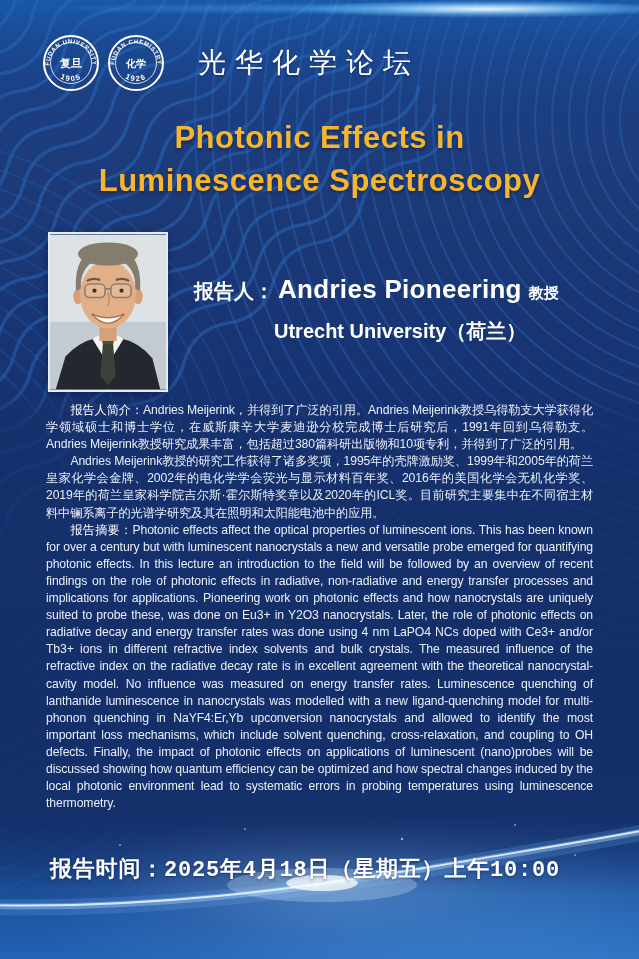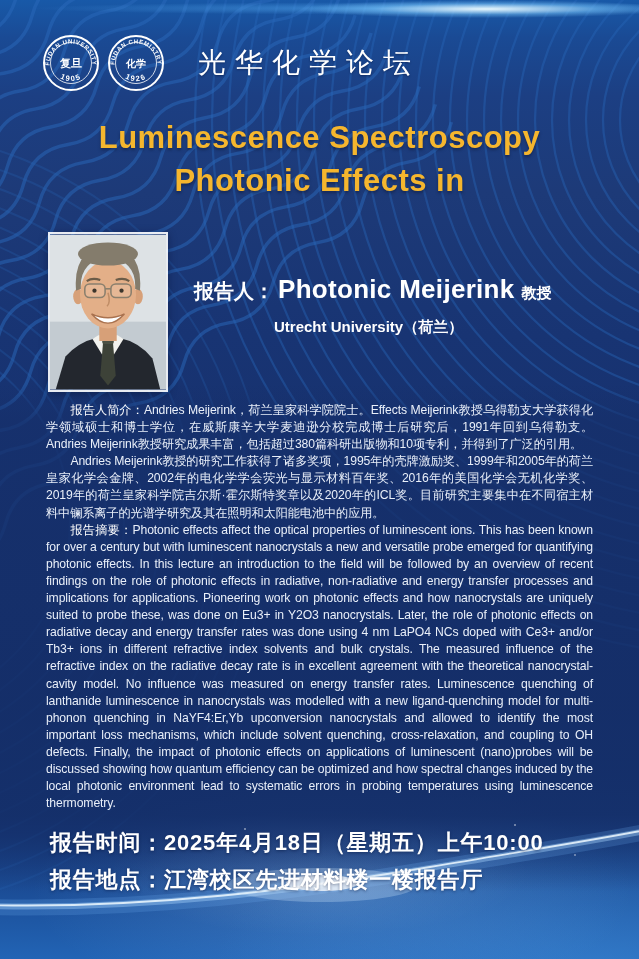--- a/index.html
+++ b/index.html
@@ -33,28 +33,28 @@
   .main-title{position:absolute;top:116px;left:0;width:639px;text-align:center;
     font-size:31px;line-height:43px;font-weight:800;color:#F5B62E;letter-spacing:0.5px;
     text-shadow:0 2px 3px rgba(15,25,60,0.55);}
   .speaker{position:absolute;top:232px;left:48px;display:flex;}
   .photo{width:120px;height:160px;border:2px solid rgba(255,255,255,0.9);box-sizing:border-box;
     box-shadow:0 2px 8px rgba(0,10,40,0.4);}
   .speaker-info{margin-left:26px;padding-top:42px;white-space:nowrap;}
   .spk-label{font-size:20px;font-weight:700;margin-top:25px;}
   .spk-name{font-size:26px;font-weight:800;letter-spacing:0.3px;margin-left:4px;}
   .spk-suffix{font-size:15px;font-weight:700;margin-left:7px;}
-  .affiliation{margin-top:13px;margin-left:80px;font-size:15px;font-weight:700;}
+  .affiliation{margin-top:13px;margin-left:80px;font-size:20px;font-weight:700;}
   .bio{position:absolute;top:402px;left:46px;width:547px;
     font-size:12.2px;line-height:17.1px;letter-spacing:-0.1px;
     text-align:justify;color:#E9EFF9;}
   .bio p{margin:0;text-indent:2em;}
   .lead{font-weight:400;color:#ffffff;}
-  .footer{position:absolute;left:50px;top:824px;font-weight:700;font-size:22px;
-    line-height:37px;letter-spacing:0.8px;text-shadow:0 1px 3px rgba(5,20,60,0.5);}
+  .footer{position:absolute;left:50px;top:852px;font-weight:700;font-size:22px;
+    line-height:37px;letter-spacing:0.8px;text-shadow:0 1px 3px rgba(5,20,60,0.5);font-family:Liberation Mono, monospace;}
 </style>
 </head>
 <body>
 
 <div class="poster">
 
   <svg class="bg-abs" width="639" height="959" viewBox="0 0 639 959" aria-hidden="true">
     <defs>
       <path id="wline" fill="none" d="M0 0 c20 -13 40 -13 60 0 c20 13 40 13 60 0 c20 -13 40 -13 60 0 c20 13 40 13 60 0 c20 -13 40 -13 60 0 c20 13 40 13 60 0 c20 -13 40 -13 60 0 c20 13 40 13 60 0 c20 -13 40 -13 60 0 c20 13 40 13 60 0 c20 -13 40 -13 60 0 c20 13 40 13 60 0"></path>
     </defs>
@@ -172,22 +172,22 @@
       </text>
       <text font-size="7.5" font-weight="700" fill="#ffffff" letter-spacing="1.5">
         <textPath href="#lc-bot" startOffset="50%" text-anchor="middle">1926</textPath>
       </text>
       <text x="29" y="33" font-size="10" font-weight="700" fill="#ffffff" text-anchor="middle">化学</text>
     </svg>
     <div class="forum-title">光华化学论坛</div>
   </div>
 
   <div class="main-title">
+    <div>Photonic Effects in</div>
     <div>Luminescence Spectroscopy</div>
-    <div>Photonic Effects in</div>
   </div>
 
   <div class="speaker">
     <svg class="photo" viewBox="0 0 120 160">
       <rect width="120" height="160" fill="#dde2e5"></rect>
       <rect y="90" width="120" height="70" fill="#c3cbd1"></rect>
       <path d="M6 160 L16 126 Q30 111 48 107 L72 107 Q92 111 106 128 L114 160 Z" fill="#23272e"></path>
       <path d="M44 108 L60 134 L76 108 L70 104 L50 104 Z" fill="#f2f2ee"></path>
       <path d="M55 110 L65 110 L68 146 L60 156 L52 146 Z" fill="#3d4238"></path>
       <rect x="54" y="106" width="12" height="7" rx="2" fill="#4a5044"></rect>
@@ -202,30 +202,29 @@
       <rect x="36" y="51" width="21" height="14" rx="5" fill="rgba(255,255,255,0.12)" stroke="#8a7f6d" stroke-width="1.6"></rect>
       <rect x="63" y="51" width="21" height="14" rx="5" fill="rgba(255,255,255,0.12)" stroke="#8a7f6d" stroke-width="1.6"></rect>
       <line x1="57" y1="56" x2="63" y2="56" stroke="#8a7f6d" stroke-width="1.6"></line>
       <circle cx="46" cy="58" r="2.2" fill="#3c352c"></circle>
       <circle cx="74" cy="58" r="2.2" fill="#3c352c"></circle>
       <path d="M60 60 Q63 70 59 74" stroke="#c08d66" stroke-width="1.6" fill="none"></path>
       <path d="M43 82 Q60 101 77 82 Q60 90 43 82 Z" fill="#ffffff" stroke="#a9724f" stroke-width="1.4"></path>
     </svg>
     <div class="speaker-info">
       <div>
-        <span class="spk-label">报告人：</span><span class="spk-name">Photonic Meijerink</span><span class="spk-suffix">教授</span>
+        <span class="spk-label">报告人：</span><span class="spk-name">Andries Pioneering</span><span class="spk-suffix">教授</span>
       </div>
       <div class="affiliation">Utrecht University（荷兰）</div>
     </div>
   </div>
 
   <div class="bio">
-    <p><span class="lead">报告人简介：</span><span>Andries Meijerink，荷兰皇家科学院院士。Effects Meijerink教授乌得勒支大学获得化学领域硕士和博士学位，在威斯康辛大学麦迪逊分校完成博士后研究后，1991年回到乌得勒支。Andries Meijerink教授研究成果丰富，包括超过380篇科研出版物和10项专利，并得到了广泛的引用。</span></p>
+    <p><span class="lead">报告人简介：</span><span>Andries Meijerink，并得到了广泛的引用。Andries Meijerink教授乌得勒支大学获得化学领域硕士和博士学位，在威斯康辛大学麦迪逊分校完成博士后研究后，1991年回到乌得勒支。Andries Meijerink教授研究成果丰富，包括超过380篇科研出版物和10项专利，并得到了广泛的引用。</span></p>
     <p>Andries Meijerink教授的研究工作获得了诸多奖项，1995年的壳牌激励奖、1999年和2005年的荷兰皇家化学会金牌、2002年的电化学学会荧光与显示材料百年奖、2016年的美国化学会无机化学奖、2019年的荷兰皇家科学院吉尔斯·霍尔斯特奖章以及2020年的ICL奖。目前研究主要集中在不同宿主材料中镧系离子的光谱学研究及其在照明和太阳能电池中的应用。</p>
     <p><span class="lead">报告摘要：</span><span>Photonic effects affect the optical properties of luminescent ions. This has been known for over a century but with luminescent nanocrystals a new and versatile probe emerged for quantifying photonic effects. In this lecture an introduction to the field will be followed by an overview of recent findings on the role of photonic effects in radiative, non-radiative and energy transfer processes and implications for applications. Pioneering work on photonic effects and how nanocrystals are uniquely suited to probe these, was done on Eu3+ in Y2O3 nanocrystals. Later, the role of photonic effects on radiative decay and energy transfer rates was done using 4 nm LaPO4 NCs doped with Ce3+ and/or Tb3+ ions in different refractive index solvents and bulk crystals. The measured influence of the refractive index on the radiative decay rate is in excellent agreement with the theoretical nanocrystal-cavity model. No influence was measured on energy transfer rates. Luminescence quenching of lanthanide luminescence in nanocrystals was modelled with a new ligand-quenching model for multi-phonon quenching in NaYF4:Er,Yb upconversion nanocrystals and allowed to identify the most important loss mechanisms, which include solvent quenching, cross-relaxation, and coupling to OH defects. Finally, the impact of photonic effects on applications of luminescent (nano)probes will be discussed showing how quantum efficiency can be optimized and how spectral changes induced by the local photonic environment lead to systematic errors in probing temperatures using luminescence thermometry.</span></p>
   </div>
 
   <div class="footer">
     <div><span>报告时间：</span><span>2025年4月18日（星期五）上午10:00</span></div>
-    <div><span>报告地点：</span><span>江湾校区先进材料楼一楼报告厅</span></div>
   </div>
 
 </div>
 
 </body></html>

